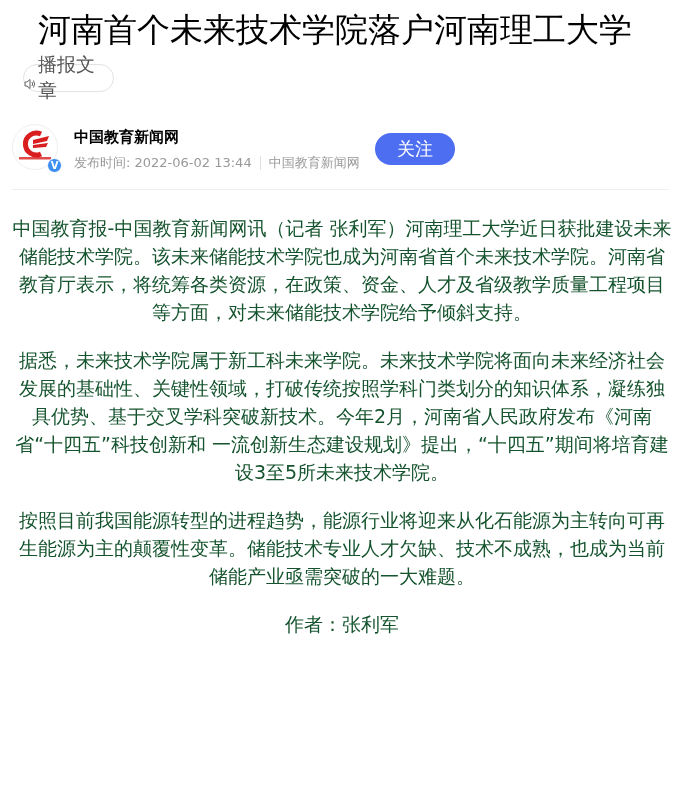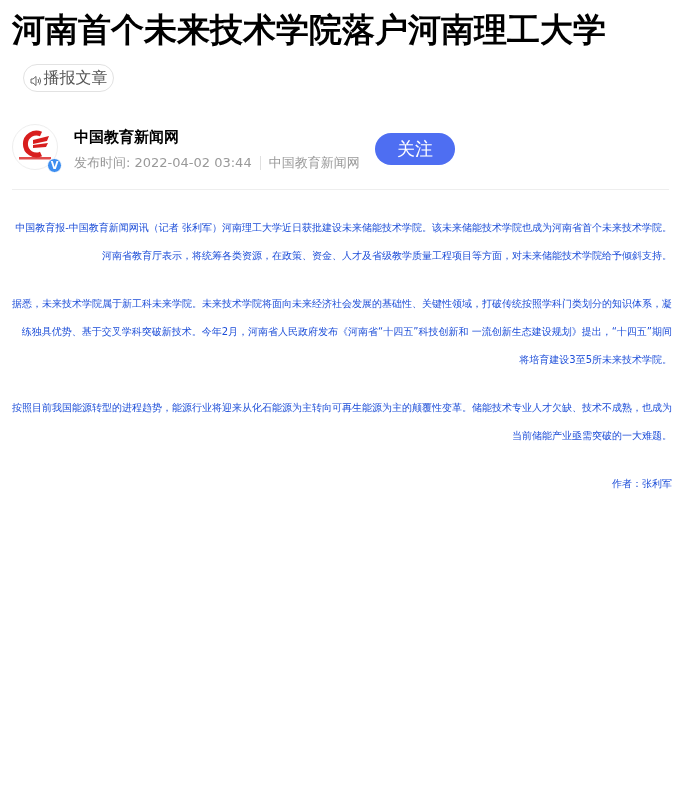--- a/index.html
+++ b/index.html
@@ -1,29 +1,29 @@
 <!DOCTYPE html>
 <html><head>
 <meta charset="utf-8">
 <style>
   * { box-sizing: border-box; margin: 0; padding: 0; }
   html, body { width: 681px; height: 794px; background: #ffffff; overflow: hidden; }
   body { font-family: "DejaVu Sans", "Liberation Sans", sans-serif; color: #333333; position: relative; }
 
   .title {
-    position: absolute; left: 12px; top: 8px; width: 670px;
-    font-size: 33px; font-weight: bold; color: #000000; letter-spacing: 0px;
-    line-height: 44px; white-space: nowrap;
+    position: absolute; left: 0; top: 8px; width: 670px;
+    font-size: 33px; font-weight: normal; color: #000000; letter-spacing: 0px;
+    line-height: 44px; white-space: nowrap; text-align: center;
   }
 
   .listen-btn {
     position: absolute; left: 23px; top: 64px; width: 91px; height: 28px;
     border: 1px solid #e2e2e2; border-radius: 14px; background: #fff;
     display: flex; align-items: center; justify-content: center;
-    font-size: 16px; color: #555; cursor: pointer;
+    font-size: 19px; color: #555; cursor: pointer;
   }
   .listen-btn .speaker { width: 12px; height: 12px; margin-right: 2px; display: inline-block; }
 
   .author-block { position: absolute; left: 10px; top: 122px; width: 660px; height: 60px; }
   .avatar {
     position: absolute; left: 2px; top: 2px; width: 46px; height: 46px;
     border-radius: 50%; border: 1px solid #eeeeee; background: #fff; overflow: visible;
   }
   .avatar svg { position: absolute; left: 0; top: 0; }
   .verified {
@@ -39,22 +39,22 @@
   .follow-btn {
     position: absolute; left: 365px; top: 11px; width: 80px; height: 32px; border-radius: 16px;
     background: #4e6ef2; color: #fff; font-size: 18px; border: none;
     display: flex; align-items: center; justify-content: center; cursor: pointer;
   }
 
   .hr { position: absolute; left: 12px; top: 189px; width: 657px; height: 1px; background: #eeeeee; }
 
   .content { position: absolute; left: 12px; top: 214px; width: 660px; }
   .content p {
-    font-size: 10px; line-height: 28px; color: #1d4ed8; margin-bottom: 20px;
-    text-align: right; word-break: break-all;
+    font-size: 19px; line-height: 28px; color: #14532d; margin-bottom: 20px;
+    text-align: center; word-break: break-all;
   }
   .content p.author { margin-top: 0px; }
 </style>
 </head>
 <body>
 
 <h1 class="title">河南首个未来技术学院落户河南理工大学</h1>
 
 <div class="listen-btn">
   <span class="speaker">
@@ -72,21 +72,21 @@
     <svg width="46" height="46" viewBox="0 0 46 46">
       <path d="M28 9 A11 11 0 1 0 28 29" fill="none" stroke="#d81e1e" stroke-width="5"></path>
       <path d="M20 15 L36 11 L34 16 L20 19 Z" fill="#d81e1e"></path>
       <path d="M20 20 L35 18 L33 22 L20 23 Z" fill="#d81e1e"></path>
       <rect x="6" y="32" width="32" height="2.5" fill="#d81e1e" opacity="0.8"></rect>
     </svg>
     <div class="verified">V</div>
   </div>
   <div class="source-name">中国教育新闻网</div>
   <div class="meta">
-    <span>发布时间: 2022-04-02 03:44</span>
+    <span>发布时间: 2022-06-02 13:44</span>
     <span class="divider"></span>
     <span>中国教育新闻网</span>
   </div>
   <button class="follow-btn">关注</button>
 </div>
 
 <div class="hr"></div>
 
 <div class="content">
   <p>中国教育报-中国教育新闻网讯（记者 张利军）河南理工大学近日获批建设未来储能技术学院。该未来储能技术学院也成为河南省首个未来技术学院。河南省教育厅表示，将统筹各类资源，在政策、资金、人才及省级教学质量工程项目等方面，对未来储能技术学院给予倾斜支持。</p>

